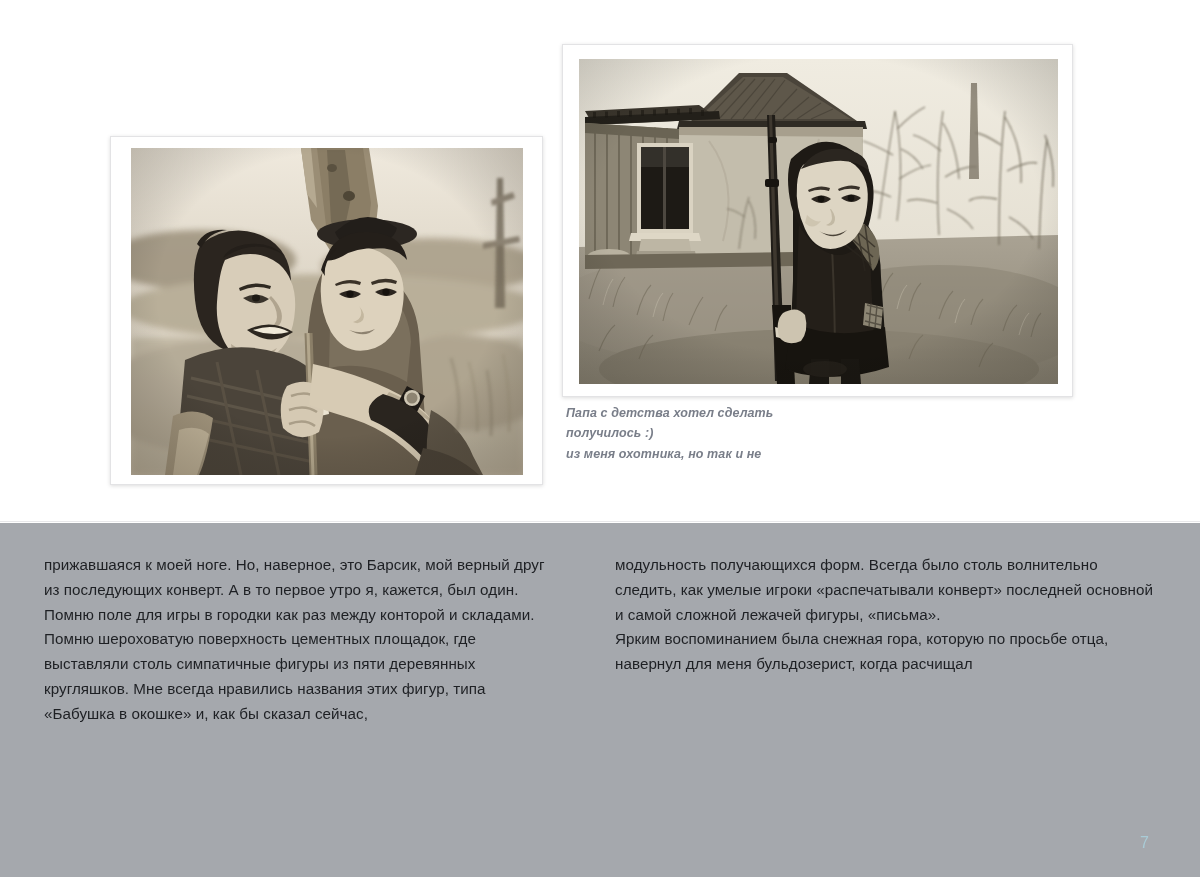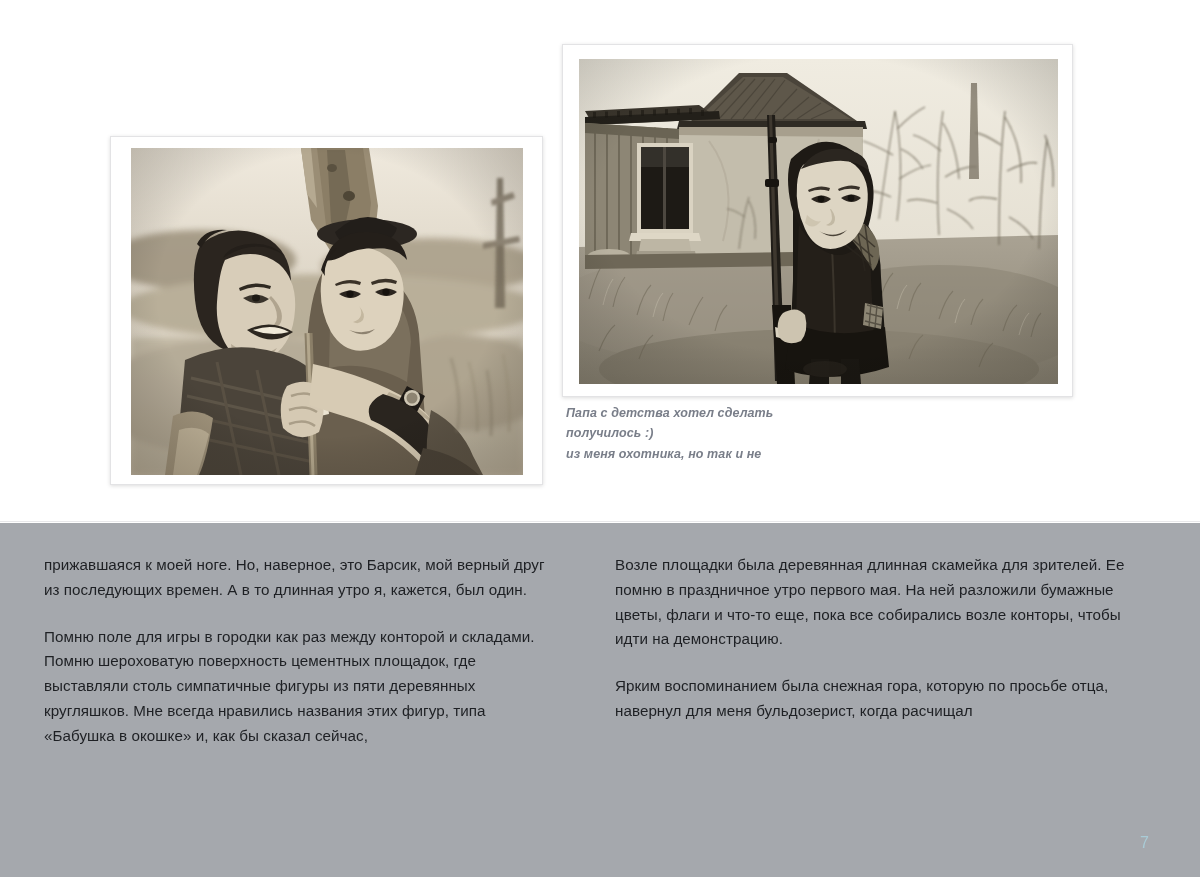--- a/index.html
+++ b/index.html
@@ -88,21 +88,21 @@
     font-size: 15.2px;
     line-height: 1.63;
     color: #1e2024;
     letter-spacing: 0.05px;
   }
   #col-left  { left: 44px;  width: 510px; }
   #col-right { left: 615px; width: 540px; }
 
   .column p { margin: 0; }
   .column p + p { margin-top: 0px; }
-  .column p.gap { margin-top: 22px; }
+  .column p.gap { }
 
   
   #page-number {
     position: absolute;
     left: 1140px;
     top: 834px;
     font-size: 16px;
     color: #a9cbd6;
     font-family: "Liberation Sans", sans-serif;
   }
@@ -483,25 +483,25 @@
   </div>
 
 </div>
 
 <div id="hairline"></div>
 
 <div id="body-band">
   <div id="columns">
 
     <div id="col-left" class="column">
-      <p>прижавшаяся к моей ноге. Но, наверное, это Барсик, мой верный друг из последующих времен. А в то длинная утро я, кажется, был один.</p>
+      <p>прижавшаяся к моей ноге. Но, наверное, это Барсик, мой верный друг из последующих конверт. А в то первое утро я, кажется, был один.</p>
       <p class="gap">Помню поле для игры в городки как раз между конторой и складами. Помню шероховатую поверхность цементных площадок, где выставляли столь симпатичные фигуры из пяти деревянных кругляшков. Мне всегда нравились названия этих фигур, типа «Бабушка в окошке» и, как бы сказал сейчас,</p>
     </div>
 
     <div id="col-right" class="column">
-      <p>Возле площадки была деревянная длинная скамейка для зрителей. Ее помню в праздничное утро первого мая. На ней разложили бумажные цветы, флаги и что-то еще, пока все собирались возле конторы, чтобы идти на демонстрацию.</p>
+      <p>модульность получающихся форм.  Всегда было столь волнительно следить, как умелые игроки «распечатывали конверт» последней основной и самой сложной лежачей фигуры, «письма».</p>
       <p class="gap">Ярким воспоминанием была снежная гора, которую по просьбе отца, навернул для меня бульдозерист, когда расчищал</p>
     </div>
 
   </div>
 </div>
 
 <div id="page-number">7</div>
 
 </body></html>

